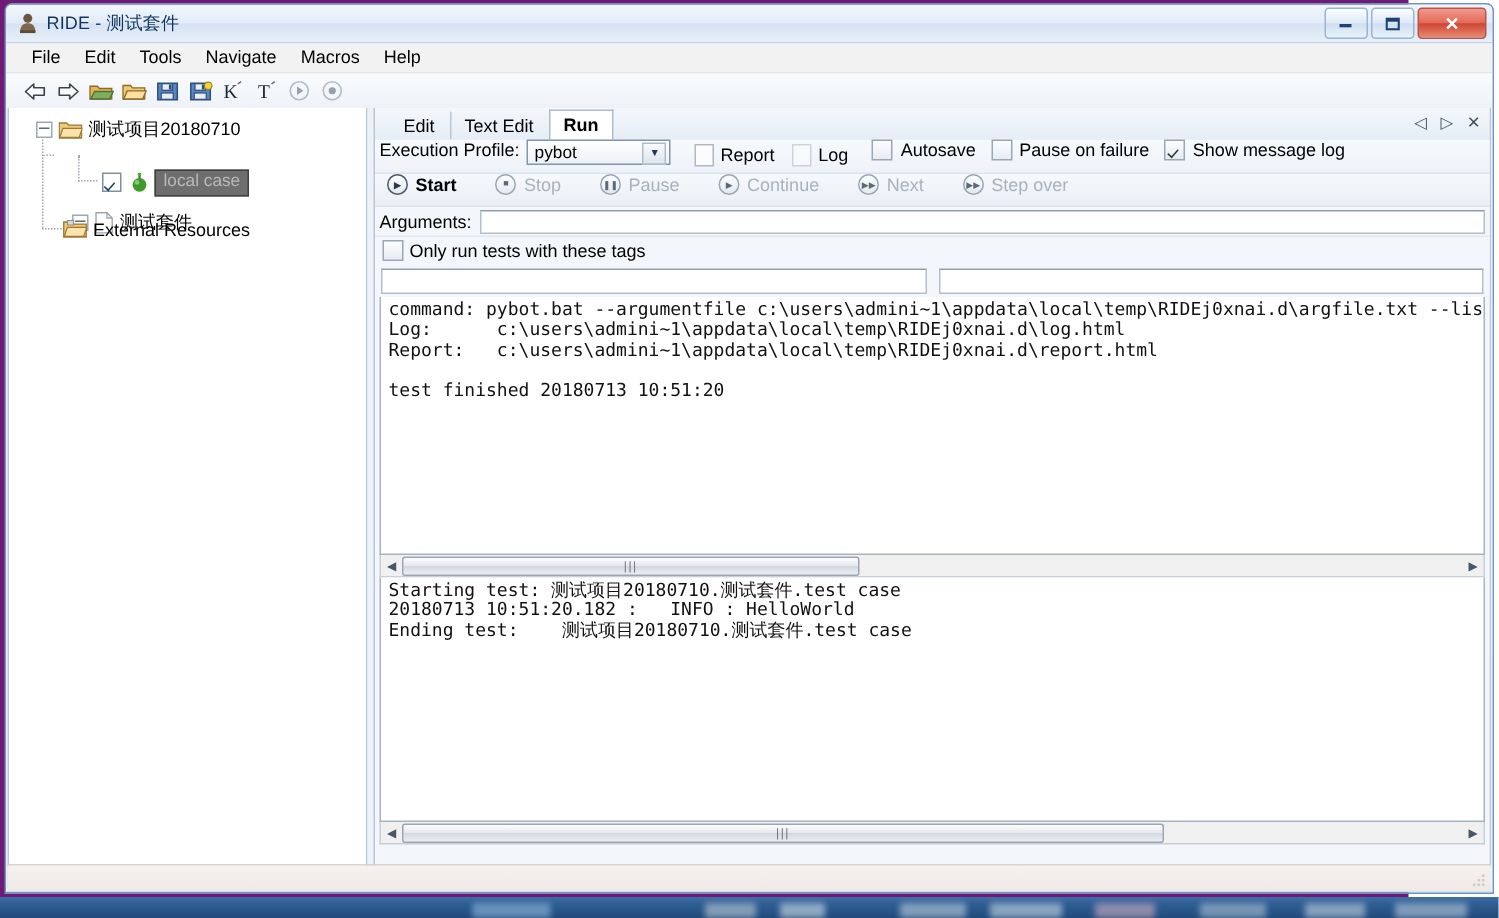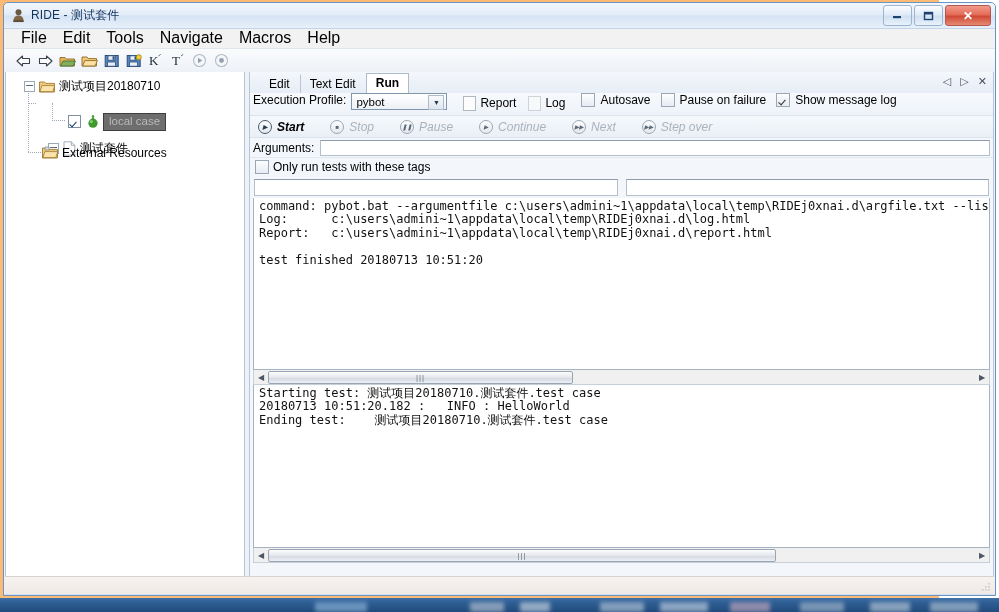--- a/index.html
+++ b/index.html
@@ -8,21 +8,21 @@
     overflow: hidden;
     background: #ffffff;
     font-family: "Liberation Sans", sans-serif;
     font-size: 12px;
     color: #000;
   }
   .app {
     position: absolute;
     left: 0; top: 0;
     width: 939px; height: 612px;
-    background: #fdba74;
+    background: #701a75;
   }
 
   
   .window {
     position: absolute;
     left: 3px; top: 2px;
     width: 993px; height: 594px;
     border: 1px solid #6a93c0;
     border-radius: 5px 5px 0 0;
     background: linear-gradient(to bottom, #e8f0fa 0%, #dde8f5 55%, #d2e0f2 100%);
@@ -73,21 +73,21 @@
   
   .menubar {
     position: relative;
     height: 19px;
     background: #f2f2f2;
     border-bottom: 1px solid #dfe6ee;
     padding-left: 9px;
     display: flex; align-items: center;
   }
   .menu-item {
-    font-size: 16px;
+    font-size: 12px;
     color: #000;
     padding: 1px 8px 2px 8px;
     line-height: 14px;
   }
 
   
   .toolbar {
     position: relative;
     height: 23px;
     background: linear-gradient(to bottom,#fafbfd,#eef2f7);
@@ -276,25 +276,24 @@
     position: absolute; left: 2.5px; top: 4px;
     width: 3px; height: 6px;
     border: solid #333; border-width: 0 1.5px 1.5px 0;
     transform: rotate(42deg);
   }
   .chkwrap { display: flex; align-items: center; font-size: 12px; margin-left: 10px; }
 
   .row-controls {
     position: relative;
     height: 21px;
-    display: flex; align-items: center;
+    display: flex; align-items: flex-start;
     padding-left: 8px;
     background: linear-gradient(to bottom,#f6f9fc,#e9eff6);
     border-bottom: 1px solid #dbe3ec;
-    font-style: italic;
   }
   .ctl {
     display: flex; align-items: center; gap: 5px;
     margin-right: 26px;
     font-size: 12px;
   }
   .ctl.disabled { color: #a9b2bc; }
   .ctl.enabled { color: #000; font-weight: bold; }
   .circ {
     width: 12px; height: 12px;

